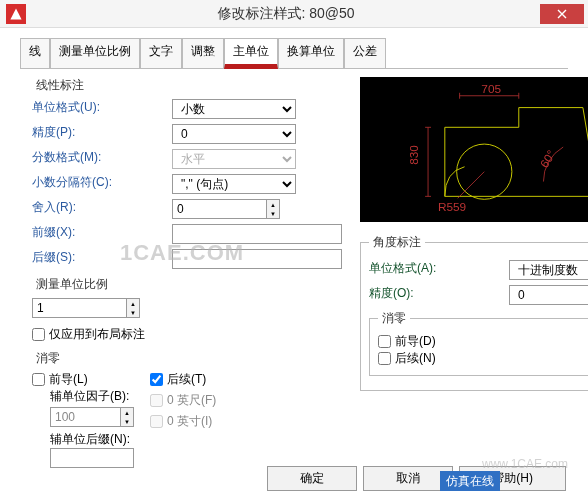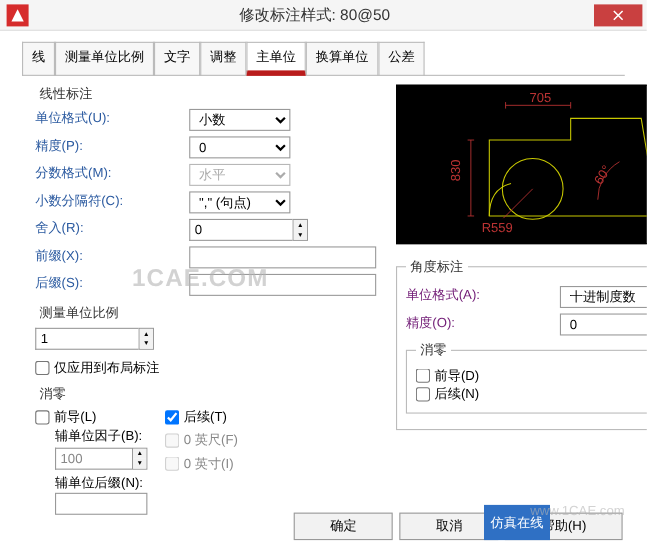--- a/index.html
+++ b/index.html
@@ -12,41 +12,41 @@
   .tabs { display: flex; padding: 10px 20px 0 20px; }
   .tab { padding: 4px 8px; border: 1px solid #bbb; border-bottom: none; background: #f7f7f7; margin-right: 0; cursor: pointer; position: relative; }
   .tab.active { background: #fff; border-bottom: 5px solid #b91c1c; z-index: 2; }
   .tab-panel { border-top: 1px solid #bbb; margin: 0 20px; padding: 8px; position: relative; top: -1px; }
   .columns { display: flex; gap: 14px; }
   .col { flex: 1; }
   fieldset { border: 1px solid #bbb; margin: 0 0 6px 0; padding: 6px 8px 8px 8px; }
   fieldset.nb { border: none; padding: 2px 4px; margin: 0; }
   legend { padding: 0 4px; color: #333; }
   .row { display: flex; align-items: flex-start; margin: 3px 0; min-height: 22px; gap: 48px; }
-  .lbl { width: 92px; color: #701a75; white-space: nowrap; }
+  .lbl { width: 92px; color: #14532d; white-space: nowrap; }
   .lbl.blue { color: #2b5aa0; }
   select, input[type=text] { border: 1px solid #999; height: 20px; padding: 0 4px; background: #fff; }
-  select { width: 92px; }
+  select { width: 124px; }
   input[type=text] { width: 108px; }
   input[type=text].wide { width: 170px; }
   .spinner { display: flex; }
   .spinner input { width: 94px; border-right: none; }
   .spinbtn { width: 14px; border: 1px solid #999; display: flex; flex-direction: column; }
   .sp { flex: 1; display: flex; align-items: center; justify-content: center; font-size: 6px; background: #f2f2f2; cursor: pointer; }
   .preview { height: 145px; background: #000; border: 1px solid #000; position: relative; overflow: hidden; }
   .footer { position: absolute; bottom: 10px; right: 22px; display: flex; gap: 6px; }
   .btn { border: 1px solid #999; background: #f2f2f2; padding: 3px 32px; cursor: pointer; }
   .cb { display: flex; align-items: center; gap: 4px; }
   .cb input { margin: 0; }
   .subcol { display: flex; gap: 16px; margin-top: 2px; }
   .gray { color: #888; }
   .indent { padding-left: 18px; }
   .wm { position: absolute; left: 120px; top: 240px; font-size: 22px; color: rgba(180,180,180,0.6); font-family: Arial, sans-serif; font-weight: bold; letter-spacing: 1px; pointer-events: none; }
   .wm2 { position: absolute; right: 20px; bottom: 8px; font-size: 12px; color: rgba(180,180,180,0.6); font-family: Arial, sans-serif; pointer-events: none; }
-  .banner { position: absolute; right: 20px; bottom: 8px; width: 60px; height: 32px; background: #2f70c4; color: #fff; display: flex; align-items: center; justify-content: center; pointer-events: none; }
+  .banner { position: absolute; right: 20px; bottom: 8px; width: 60px; height: 20px; background: #2f70c4; color: #fff; display: flex; align-items: center; justify-content: center; pointer-events: none; }
 </style>
 </head>
 <body>
 
 <div class="titlebar">
   <div class="app-icon">
     <svg viewBox="0 0 10 10">
         <path d="M5 1 L9 9 L1 9 Z" fill="#fff"></path>
       </svg>
   </div>

